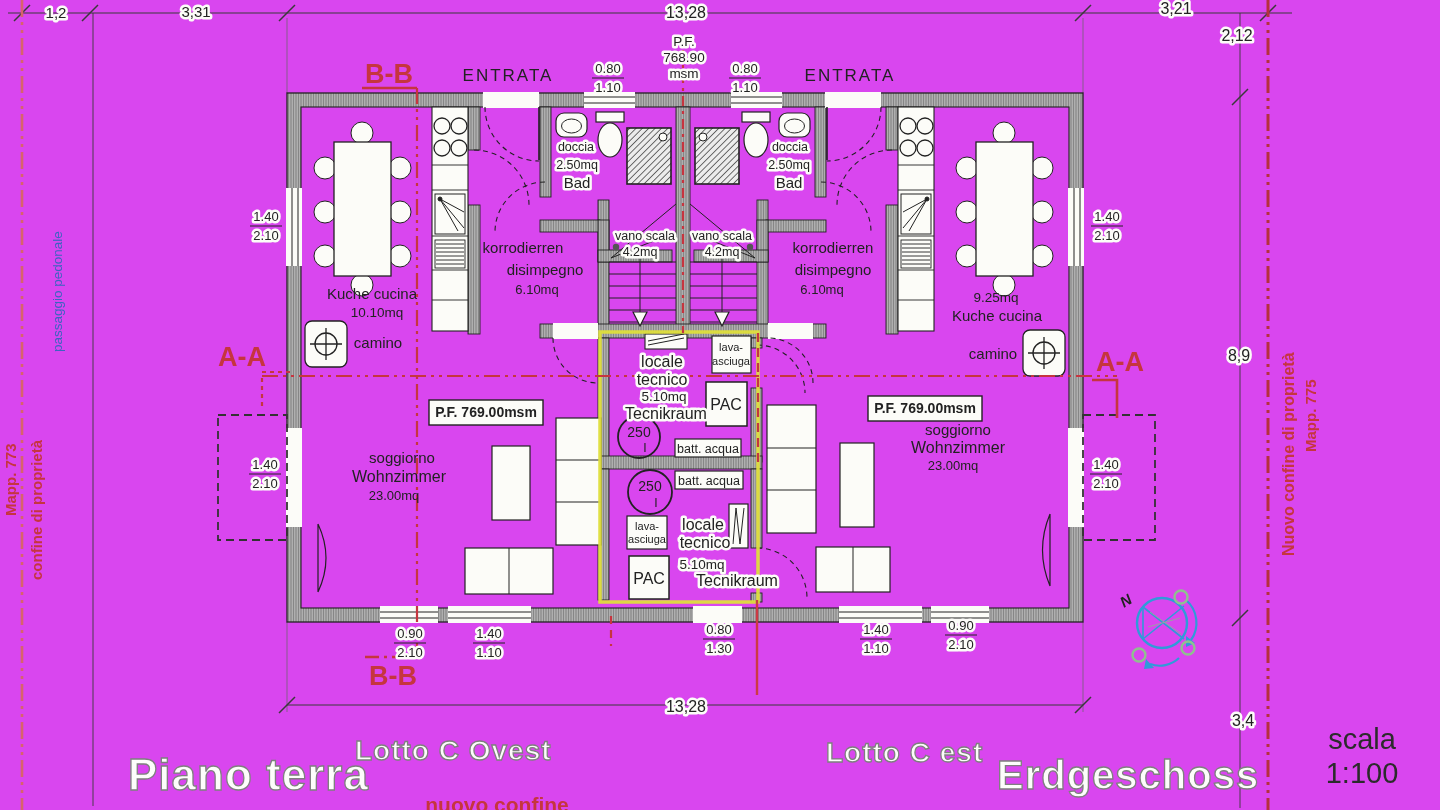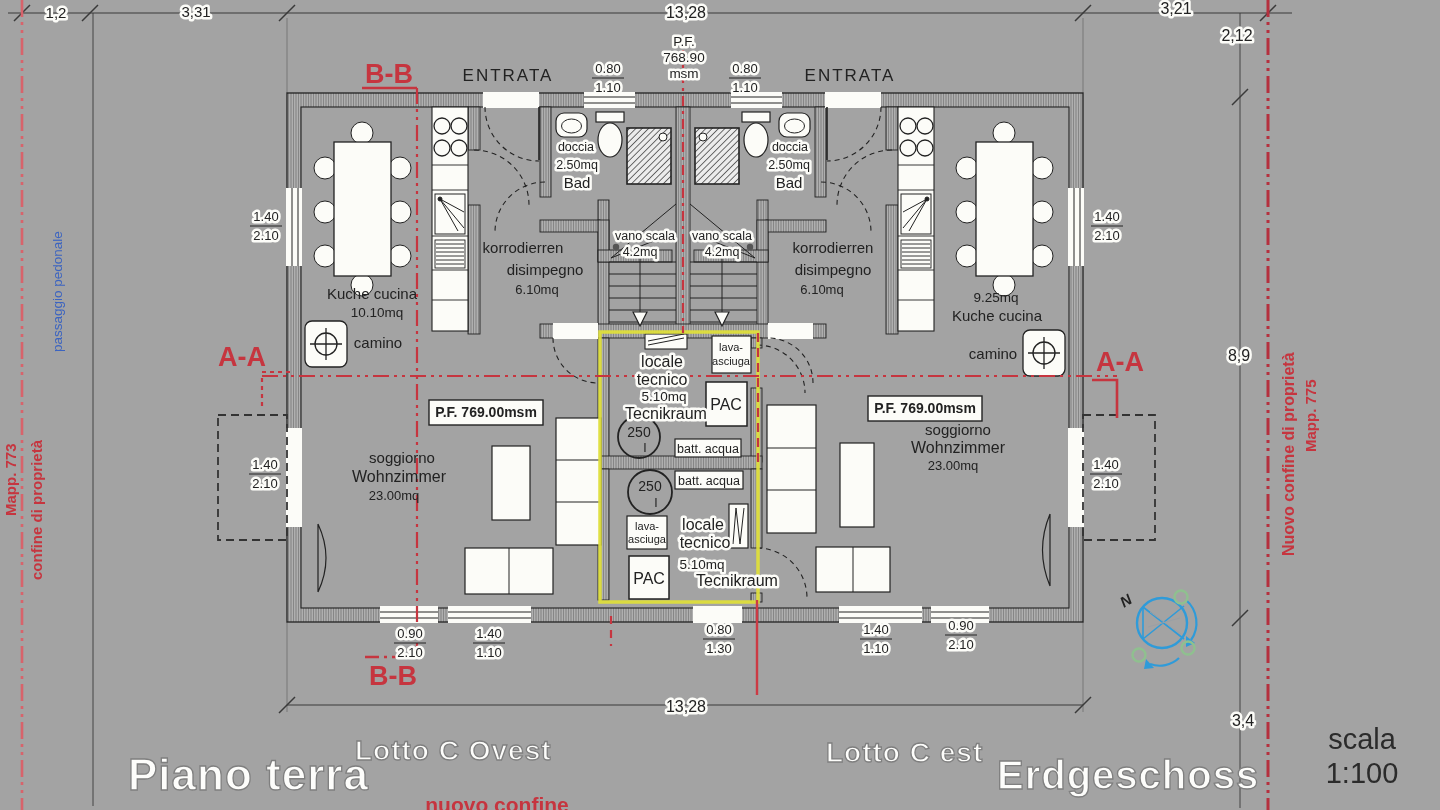--- a/index.html
+++ b/index.html
@@ -1,16 +1,16 @@
 <!DOCTYPE html>
 <html><head>
 <meta charset="utf-8">
 <style>
   html,body{margin:0;padding:0;background:#dcdcd8;}
-  .sheet{width:1440px;height:810px;background:#a3a3a3;position:relative;overflow:hidden;
+  .sheet{width:1440px;height:810px;background:#d946ef;position:relative;overflow:hidden;
          font-family:"Liberation Sans", sans-serif;}
   svg{display:block}
   svg text{fill:#222;font-family:"Liberation Sans", sans-serif;}
   .halo{paint-order:stroke;stroke:#fcfcf8;stroke-width:5px;stroke-linejoin:round;}
   .redbold{fill:#c6353f;font-weight:bold;}
   .blue{fill:#3c64c0;}
   .outl{fill:#fdfdfb;stroke:#7f7f7f;stroke-width:1.3px;font-weight:bold;letter-spacing:1px;}
   .dk{fill:#2b2b2b;}
 </style>
 </head>

